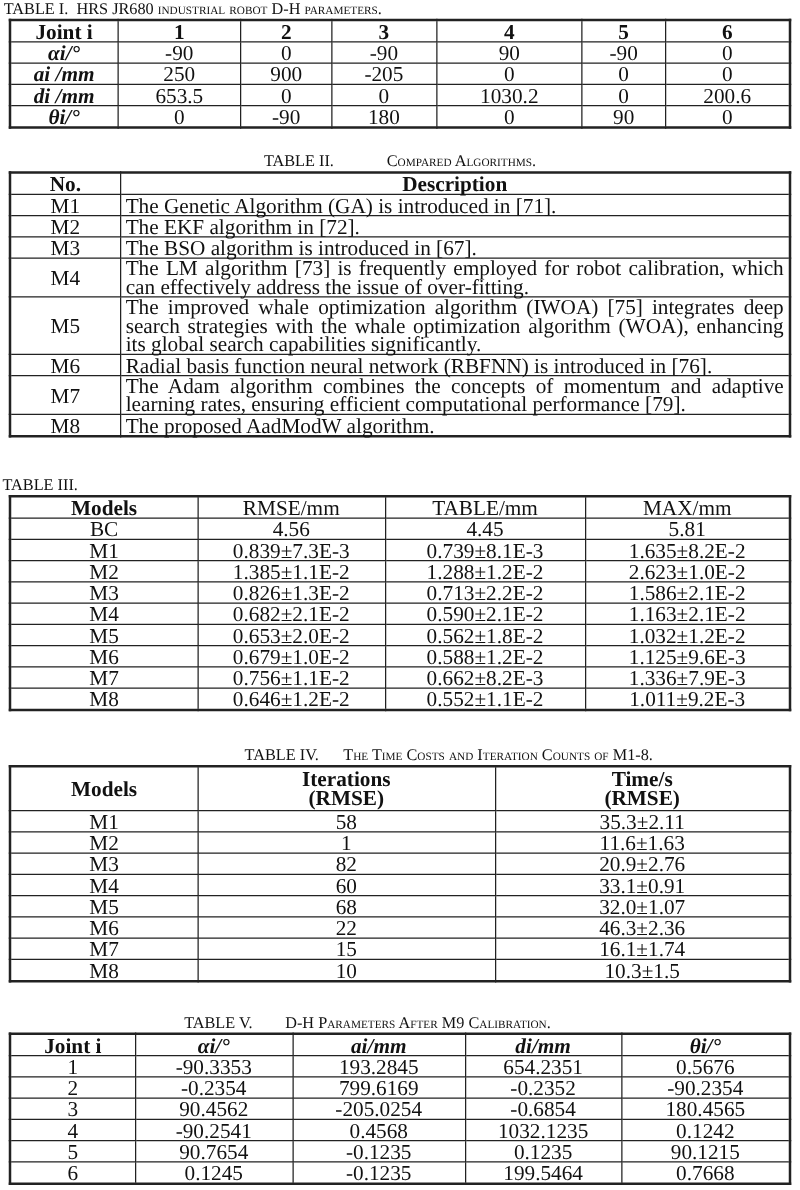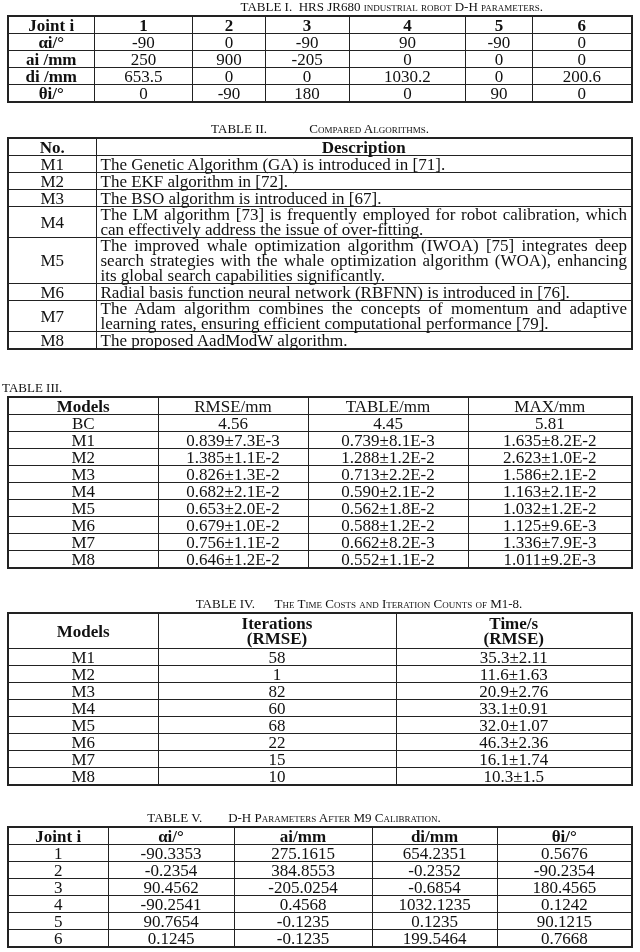--- a/index.html
+++ b/index.html
@@ -5,26 +5,26 @@
   html, body { margin:0; padding:0; background:#ffffff; }
   body { width:640px; height:952px; position:relative; overflow:hidden;
          font-family:"Liberation Serif", "DejaVu Serif", serif; color:#111; }
   .caption { position:absolute; font-size:13px; line-height:14px; white-space:nowrap; }
   .sc { font-variant: small-caps; }
   table { position:absolute; border-collapse:collapse; font-size:17px; }
   td, th { border:1px solid #222; text-align:center; padding:0 4px; line-height:15px; height:16px; font-weight:normal; }
   th { font-weight:bold; }
   table.outer { border:2px solid #222; }
   .just { text-align:justify; text-align-last:left; }
-  .bi { font-weight:bold;margin-left:20px; }
+  .bi { font-style:italic; font-weight:bold;margin-left:20px; }
 </style>
 </head>
 <body>
 
-<div class="caption" style="left:16px;top:0;width:527px;text-align:right;">
+<div class="caption" style="left:3px;top:0;width:527px;text-align:left;">
   <span>TABLE I.</span>&nbsp;
   <span class="sc">HRS JR680 industrial robot D-H parameters.</span>
 </div>
 <table class="outer" style="left:7px;top:15px;width:626px;">
   <colgroup>
       <col style="width:86px">
       <col>
       <col>
       <col>
       <col>
@@ -284,28 +284,28 @@
       <tr>
     <th>Joint i</th>
     <th class="bi">αi/°</th>
     <th class="bi">ai/mm</th>
     <th class="bi">di/mm</th>
     <th class="bi">θi/°</th>
   </tr>
   <tr>
         <td>1</td>
         <td>-90.3353</td>
-        <td>275.1615</td>
+        <td>193.2845</td>
         <td>654.2351</td>
         <td>0.5676</td>
       </tr>
   <tr>
         <td>2</td>
         <td>-0.2354</td>
-        <td>384.8553</td>
+        <td>799.6169</td>
         <td>-0.2352</td>
         <td>-90.2354</td>
       </tr>
   <tr>
         <td>3</td>
         <td>90.4562</td>
         <td>-205.0254</td>
         <td>-0.6854</td>
         <td>180.4565</td>
       </tr>

